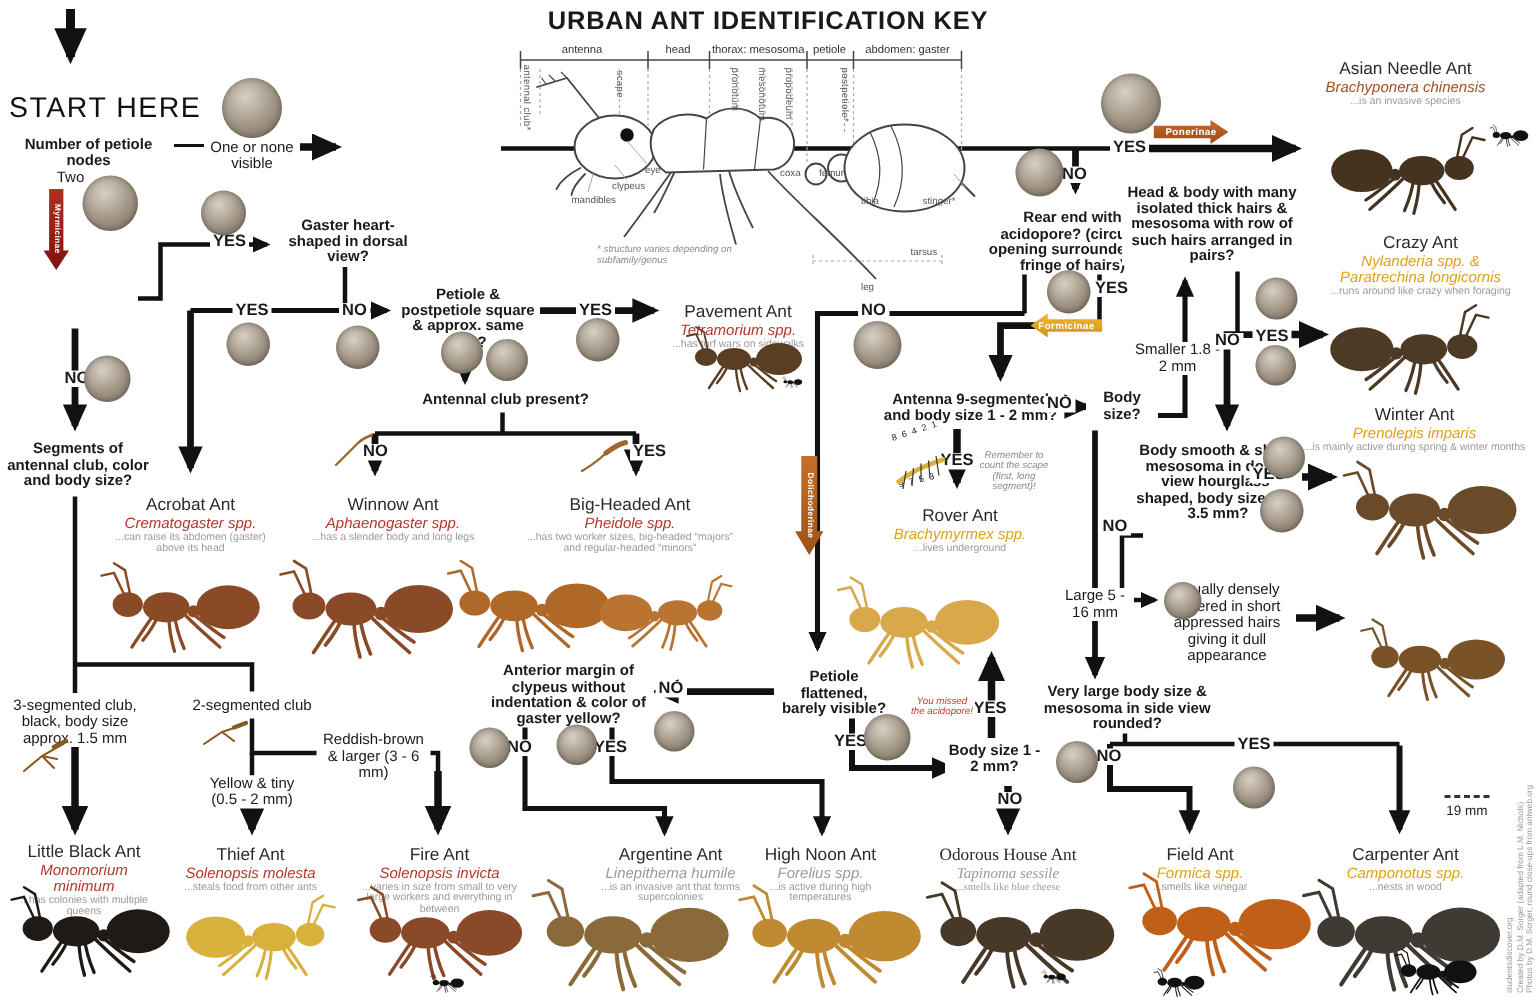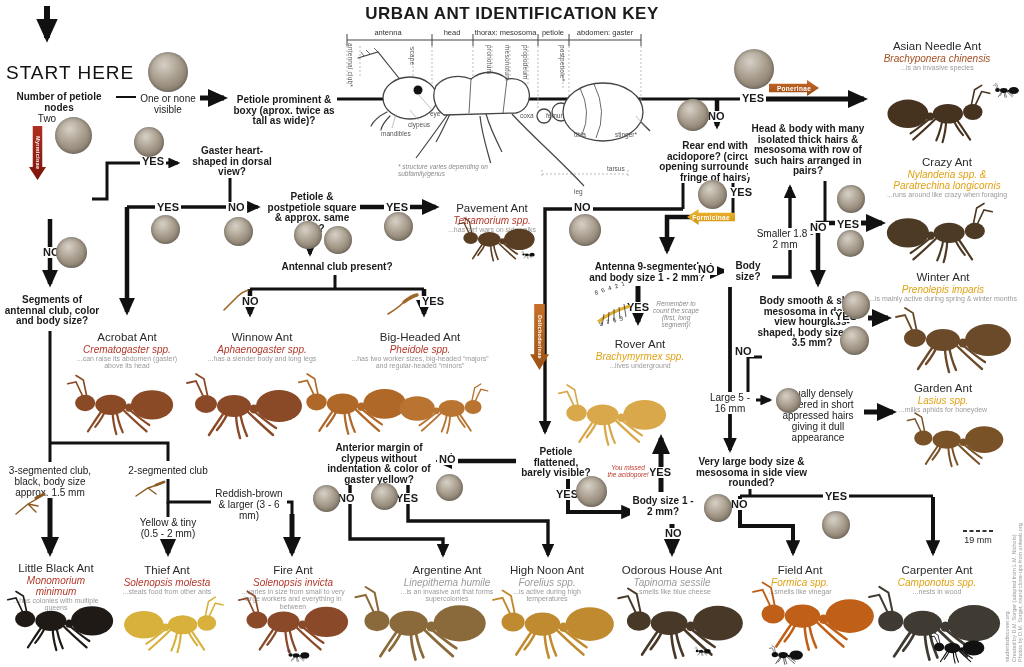--- a/index.html
+++ b/index.html
@@ -173,21 +173,20 @@
   <div class="ab start" style="left:6px;top:62px;">START HERE</div>
   <div class="ab q" style="left:2px;top:92px;width:112px;">Number of petiole nodes</div>
   <div class="ab lb" style="left:34px;top:113px;width:26px;">Two</div>
   <div class="ab lb" style="left:136px;top:93px;width:64px;">One or none visible</div>
 
   <div class="ab banner vert arrow-down" style="left:29px;top:126px;width:17px;height:54px;background:linear-gradient(#b03022,#7d120a);font-size:5.5px;">Myrmicinae</div>
   <div class="ab banner arrow-right" style="left:769px;top:80px;width:50px;height:16px;background:linear-gradient(#c76a2a,#9c4a14);">Ponerinae</div>
   <div class="ab banner arrow-left" style="left:687px;top:209px;width:48px;height:16px;background:linear-gradient(#f0b52f,#d29413);">Formicinae</div>
   <div class="ab banner vert arrow-down" style="left:530px;top:304px;width:19px;height:66px;background:linear-gradient(#c7702a,#9c5214);font-size:5.5px;">Dolichoderinae</div>
 
-  <div class="ab q" style="left:231px;top:95px;width:104px;">Petiole prominent &amp; boxy (aprox. twice as tall as wide)?</div>
   <div class="ab q" style="left:185px;top:146px;width:92px;">Gaster heart-shaped in dorsal view?</div>
   <div class="ab q" style="left:264px;top:192px;width:94px;">Petiole &amp; postpetiole square &amp; approx. same size?</div>
   <div class="ab q" style="left:272px;top:262px;width:128px;">Antennal club present?</div>
   <div class="ab q" style="left:3px;top:295px;width:96px;">Segments of antennal club, color and body size?</div>
   <div class="ab q" style="left:655px;top:141px;width:118px;">Rear end with acidopore? (circular opening surrounded by fringe of hairs)</div>
   <div class="ab q" style="left:588px;top:262px;width:116px;">Antenna 9-segmented and body size 1 - 2 mm?</div>
   <div class="ab q" style="left:724px;top:261px;width:46px;">Body size?</div>
   <div class="ab q" style="left:748px;top:124px;width:118px;">Head &amp; body with many isolated thick hairs &amp; mesosoma with row of such hairs arranged in pairs?</div>
   <div class="ab q" style="left:756px;top:296px;width:110px;">Body smooth &amp; shiny, mesosoma in dorsal view hourglass-shaped, body size 2.5 - 3.5 mm?</div>
   <div class="ab lb" style="left:772px;top:388px;width:92px;">Usually densely covered in short appressed hairs giving it dull appearance</div>
@@ -288,25 +287,20 @@
   <div class="ab sp" style="left:882px;top:156px;width:130px;">
     <div class="n">Crazy Ant</div>
     <div class="s for">Nylanderia spp. &amp; Paratrechina longicornis</div>
     <div class="t">...runs around like crazy when foraging</div>
   </div>
   <div class="ab sp" style="left:868px;top:271px;width:150px;">
     <div class="n">Winter Ant</div>
     <div class="s for">Prenolepis imparis</div>
     <div class="t">...is mainly active during spring &amp; winter months</div>
   </div>
-  <div class="ab sp" style="left:878px;top:382px;width:130px;">
-    <div class="n">Garden Ant</div>
-    <div class="s for">Lasius spp.</div>
-    <div class="t">...milks aphids for honeydew</div>
-  </div>
   <div class="ab sp" style="left:442px;top:202px;width:100px;">
     <div class="n">Pavement Ant</div>
     <div class="s myr">Tetramorium spp.</div>
     <div class="t">...has turf wars on sidewalks</div>
   </div>
   <div class="ab sp" style="left:67px;top:331px;width:120px;">
     <div class="n">Acrobat Ant</div>
     <div class="s myr">Crematogaster spp.</div>
     <div class="t">...can raise its abdomen (gaster) above its head</div>
   </div>
@@ -343,21 +337,21 @@
   <div class="ab sp" style="left:387px;top:564px;width:120px;">
     <div class="n">Argentine Ant</div>
     <div class="s dol">Linepithema humile</div>
     <div class="t">...is an invasive ant that forms supercolonies</div>
   </div>
   <div class="ab sp" style="left:495px;top:564px;width:104px;">
     <div class="n">High Noon Ant</div>
     <div class="s dol">Forelius spp.</div>
     <div class="t">...is active during high temperatures</div>
   </div>
-  <div class="ab sp" style="left:612px;top:564px;width:120px;">
+  <div class="ab sp" style="left:612px;top:564px;width:120px;font-family:Liberation Serif, serif;">
     <div class="n">Odorous House Ant</div>
     <div class="s dol">Tapinoma sessile</div>
     <div class="t">...smells like blue cheese</div>
   </div>
   <div class="ab sp" style="left:750px;top:564px;width:100px;">
     <div class="n">Field Ant</div>
     <div class="s for">Formica spp.</div>
     <div class="t">...smells like vinegar</div>
   </div>
   <div class="ab sp" style="left:877px;top:564px;width:120px;">

